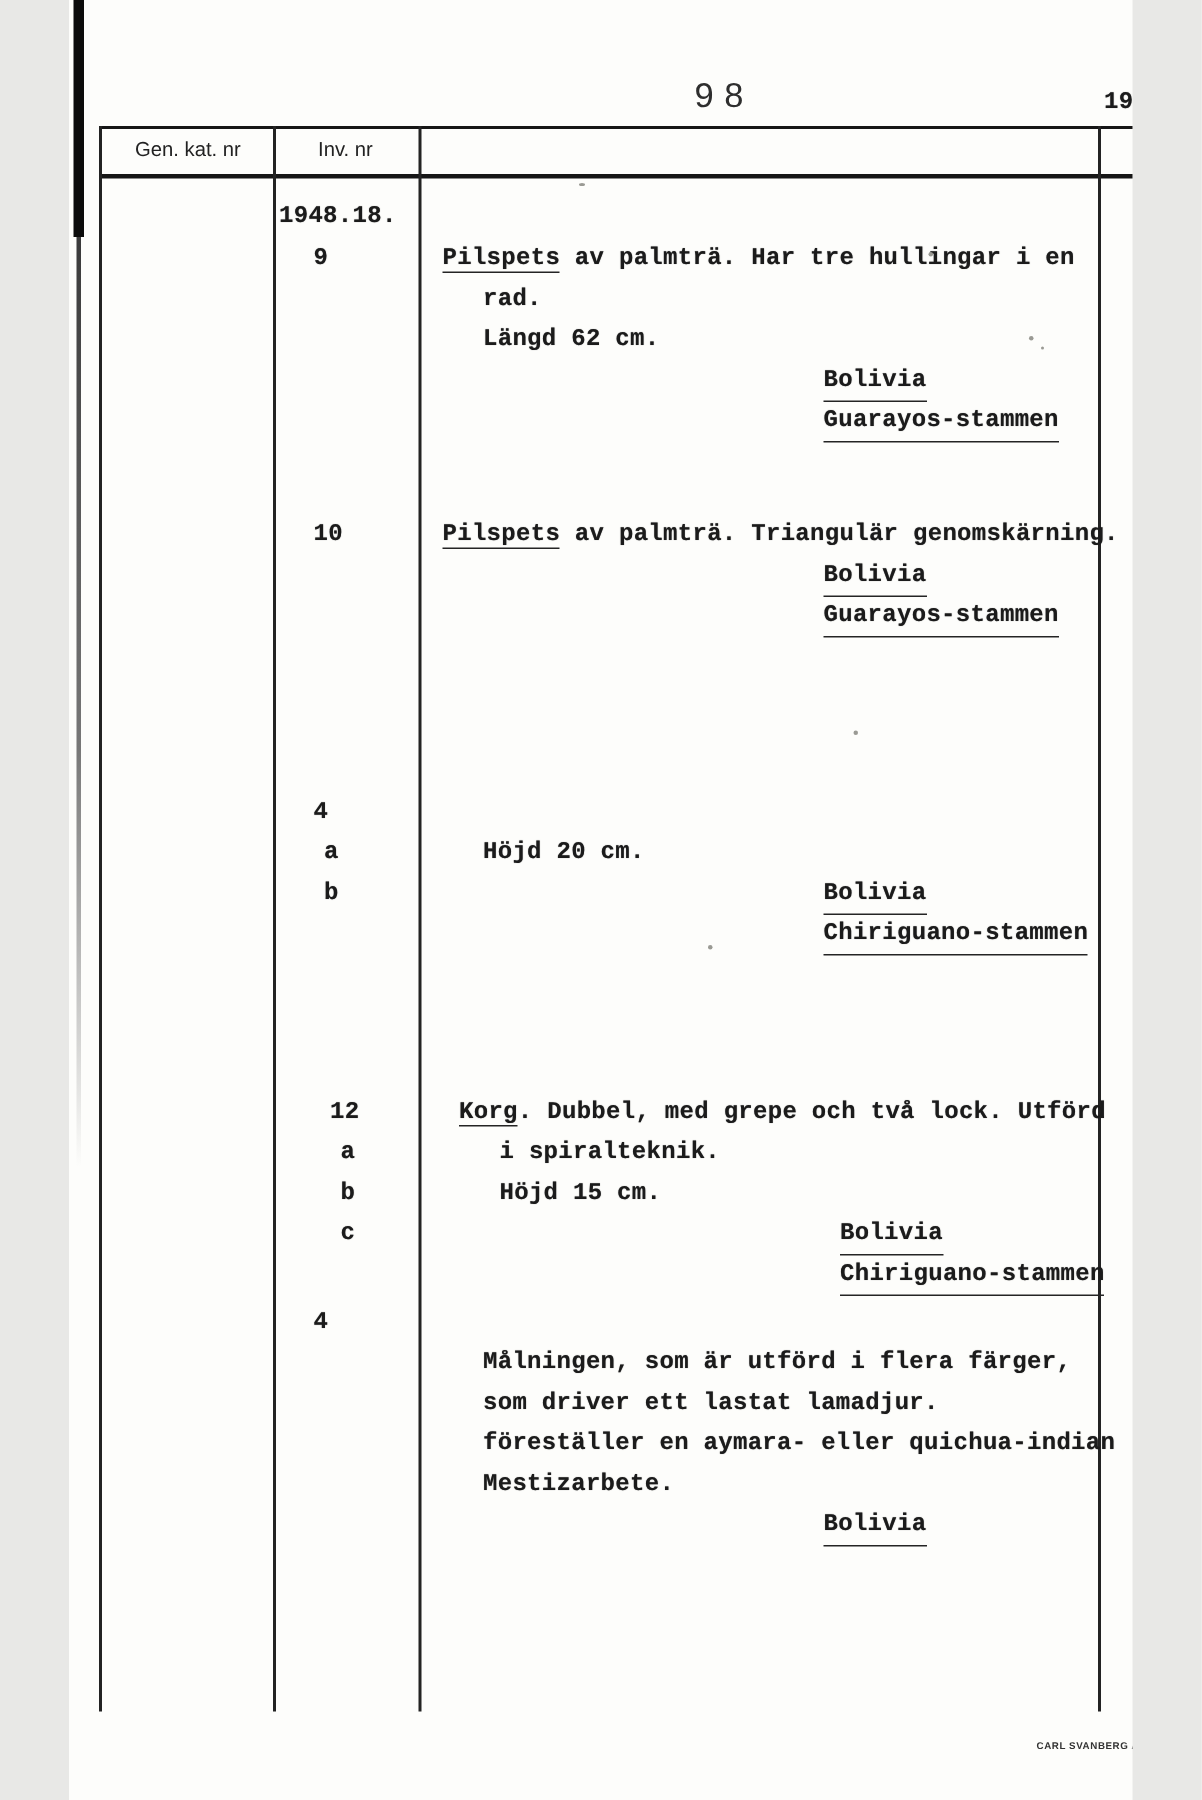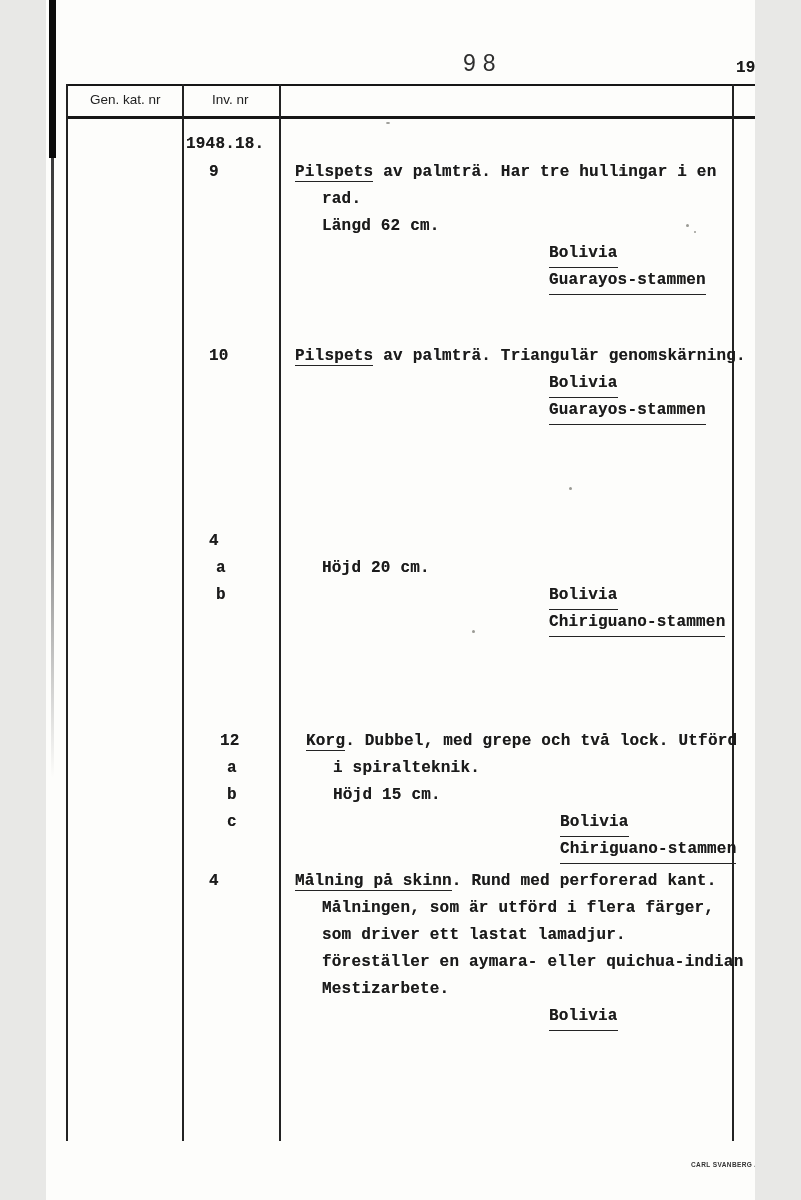--- a/index.html
+++ b/index.html
@@ -120,21 +120,20 @@
       <span class="prov tw u">Bolivia</span>
     </div>
     <div class="line">
       <span class="prov tw u">Chiriguano-stammen</span>
     </div>
   </div>
 
   <div class="entry" style="top:868px;">
     <div class="line">
       <span class="num tw">4</span>
-      <span class="d1 tw"><span class="u">Målning på skinn</span><span>. Rund med perforerad kant.</span></span>
     </div>
     <div class="line">
       <span class="d2 tw">Målningen, som är utförd i flera färger,</span>
     </div>
     <div class="line">
       <span class="d2 tw">som driver ett lastat lamadjur.</span>
     </div>
     <div class="line">
       <span class="d2 tw">föreställer en aymara- eller quichua-indian</span>
     </div>

